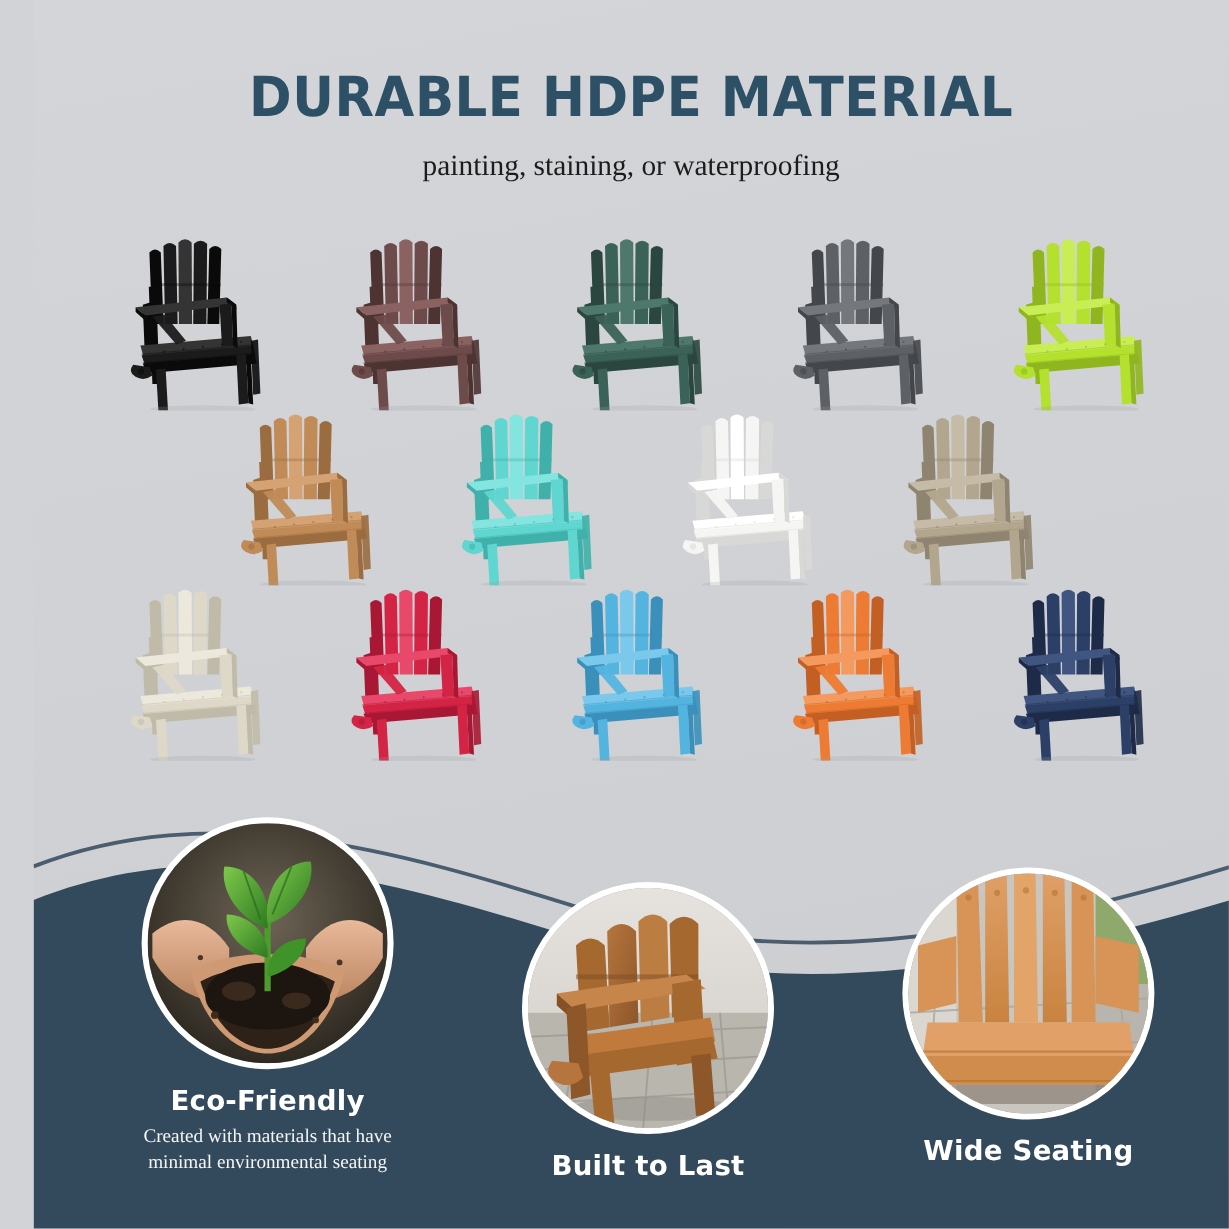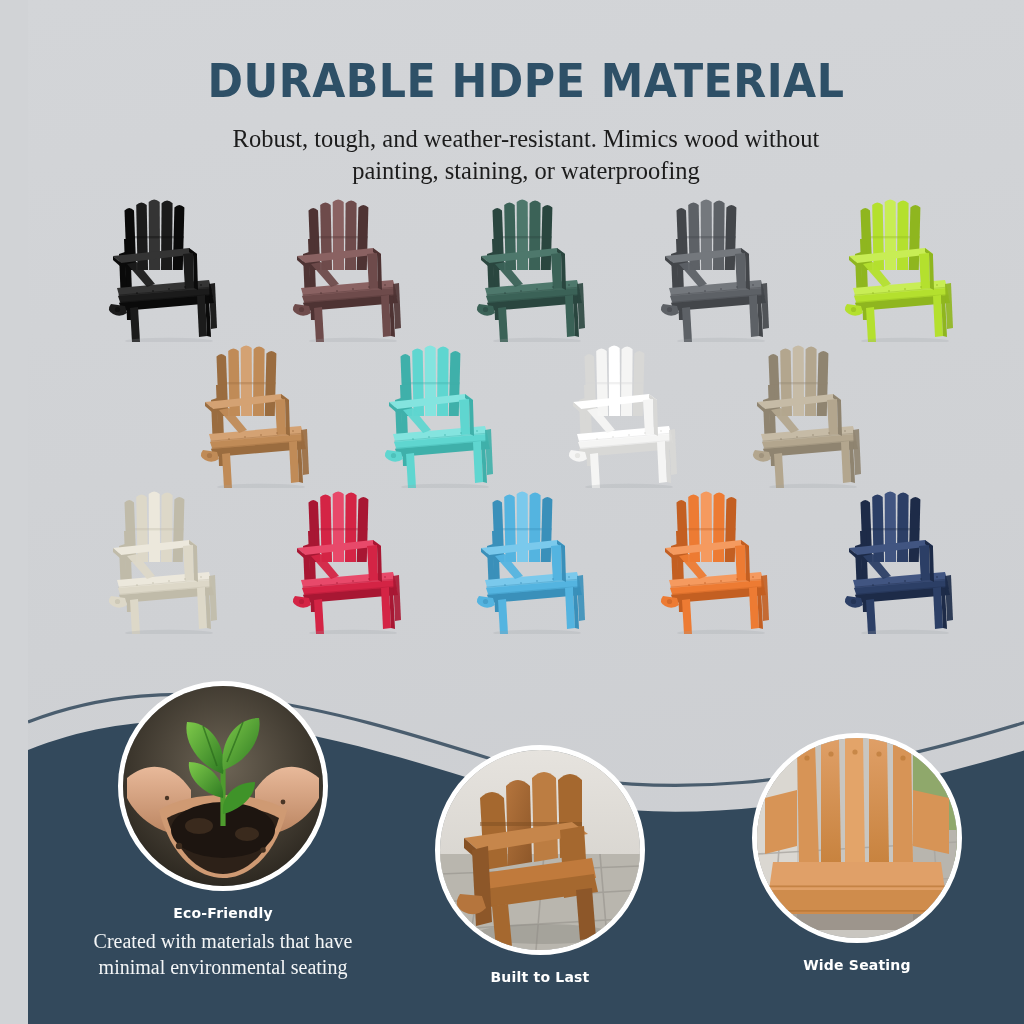--- a/index.html
+++ b/index.html
@@ -71,42 +71,41 @@
     border:5px solid #ffffff;
     overflow:hidden;
     position:relative;
     background:#9aa0a3;
   }
   .circle svg { display:block; width:100%; height:100%; }
 
   .f-title {
     font-family:"DejaVu Sans", sans-serif;
     font-weight:700;
-    font-size:14px;
+    font-size:23px;
     color:#ffffff;
     letter-spacing:0.2px;
     margin-bottom:7px;
   }
   .f-desc {
     font-family:"Liberation Serif", serif;
-    font-size:20px;
+    font-size:16px;
     line-height:1.3;
     color:#f4f6f7;
   }
   .f-desc span { display:block; }
 </style>
 </head>
 <body>
 
 <div id="page">
 
   <div class="headline">DURABLE HDPE MATERIAL</div>
 
   <div class="subhead">
-    <span>Robust, tough, and weather-resistant. Mimics wood without</span>
     <span>painting, staining, or waterproofing</span>
   </div>
 
   <div class="chair-rows" id="chair-rows">
       <div class="chair-row r1">
         <div class="chair-cell" title="Black">
           <svg viewBox="0 0 150 150" width="150" height="150">
             <g>
               <path d="M27.5,18.5 q4.75,-5.2 9.5,0 L39.25,78 L29.75,78 Z" fill="#0a0a0a"></path>
               <path d="M39.2,13 q5.25,-5.2 10.5,0 L51.05,78 L40.55,78 Z" fill="#1b1b1b"></path>

